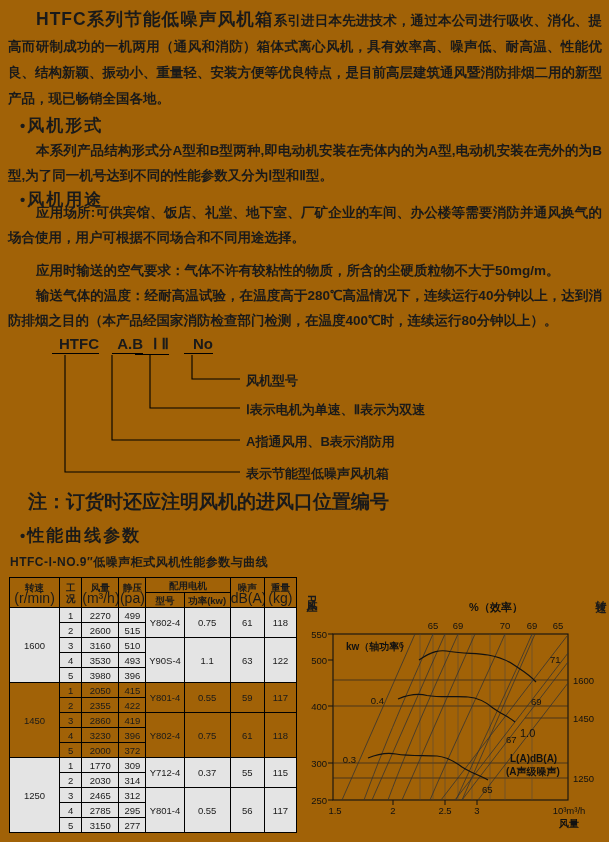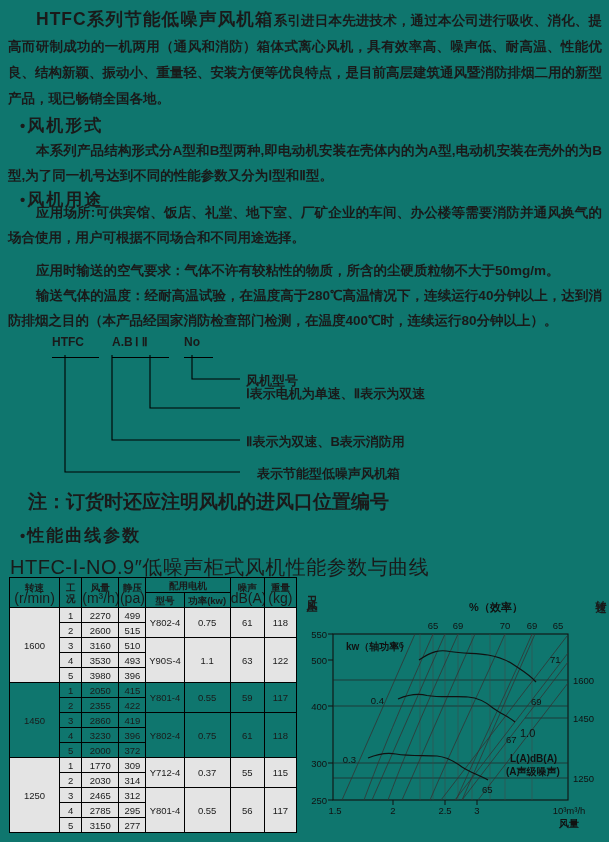--- a/index.html
+++ b/index.html
@@ -1,31 +1,31 @@
 <!DOCTYPE html>
 <html><head>
 <meta charset="utf-8">
 <style>
   html,body{margin:0;padding:0;background:#fff;}
-  .page{position:relative;width:609px;height:842px;background:#0f766e;overflow:hidden;
+  .page{position:relative;width:609px;height:842px;background:#a16207;overflow:hidden;
         font-family:"Liberation Sans",sans-serif;color:#1a1a1a;}
   .para{position:absolute;left:8px;width:594px;font-size:13.5px;line-height:25px;
         font-weight:bold;text-align:justify;text-indent:28px;margin:0;}
   .intro{top:6px;line-height:26px;}
   .intro .lead{font-size:17.5px;letter-spacing:1px;}
   .sec-head{position:absolute;left:20px;font-size:17px;font-weight:bold;margin:0;letter-spacing:2px;}
   .sec-head .dot{font-size:15px;margin-right:2px;letter-spacing:0;}
   
   .diagram{position:absolute;top:333px;left:0;width:609px;height:170px;}
-  .tok{position:absolute;top:2px;text-align:left;font-size:12px;font-weight:bold;
-       border-bottom:1.2px solid #000;padding-bottom:8px;}
+  .tok{position:absolute;top:2px;text-align:right;font-size:15px;font-weight:bold;
+       border-bottom:1.2px solid #000;padding-bottom:1px;}
   .dlabel{position:absolute;left:246px;font-size:13px;font-weight:bold;white-space:nowrap;}
   .note{position:absolute;top:489px;left:28px;font-size:19px;font-weight:bold;}
   
-  .tbl-title{position:absolute;top:554px;left:10px;font-size:20px;font-weight:normal;letter-spacing:.5px;}
+  .tbl-title{position:absolute;top:554px;left:10px;font-size:12px;font-weight:bold;letter-spacing:.5px;}
   table.perf{position:absolute;top:577px;left:9px;border-collapse:collapse;table-layout:fixed;
              width:288px;font-size:9.5px;}
   table.perf th,table.perf td{border:1px solid #000;text-align:center;vertical-align:middle;
              padding:0;height:14px;font-weight:normal;line-height:11px;overflow:hidden;}
   table.perf th{font-weight:bold;}
   table.perf .unit{font-weight:normal;font-size:14px;}
   tr.shade td{background:#e4e4e4;}
   
   .chart{position:absolute;top:585px;left:300px;width:308px;height:255px;}
   .vlab{position:absolute;writing-mode:vertical-rl;font-size:11px;font-weight:bold;letter-spacing:2px;}
@@ -55,23 +55,23 @@
     <span class="tok" style="left:184px;width:29px;">No</span>
     <svg width="609" height="170" viewBox="0 0 609 170">
       <g stroke="#000" stroke-width="1.1" fill="none">
         <path d="M192,22 V46 H240"></path>
         <path d="M150,22 V75 H240"></path>
         <path d="M112,22 V107 H240"></path>
         <path d="M65,22 V139 H240"></path>
       </g>
     </svg>
     <span class="dlabel" style="top:39px;">风机型号</span>
-    <span class="dlabel" style="top:52px;font-family:Liberation Mono, monospace;">Ⅰ表示电机为单速、Ⅱ表示为双速</span>
-    <span class="dlabel" style="top:100px;">Ⅱ表示为双速、B表示消防用</span>
-    <span class="dlabel" style="top:132px;margin-left:11px;">表示节能型低噪声风机箱</span>
+    <span class="dlabel" style="top:68px;font-family:Liberation Mono, monospace;">Ⅰ表示电机为单速、Ⅱ表示为双速</span>
+    <span class="dlabel" style="top:100px;">A指通风用、B表示消防用</span>
+    <span class="dlabel" style="top:132px;">表示节能型低噪声风机箱</span>
   </div>
   <div class="note">注：订货时还应注明风机的进风口位置编号</div>
 
   <h2 class="sec-head" style="top:524px;"><span class="dot">•</span><span>性能曲线参数</span></h2>
   <div class="tbl-title">HTFC-Ⅰ-NO.9″低噪声柜式风机性能参数与曲线</div>
 
   <table class="perf">
     <colgroup>
         <col style="width:50px">
         <col style="width:22px">

